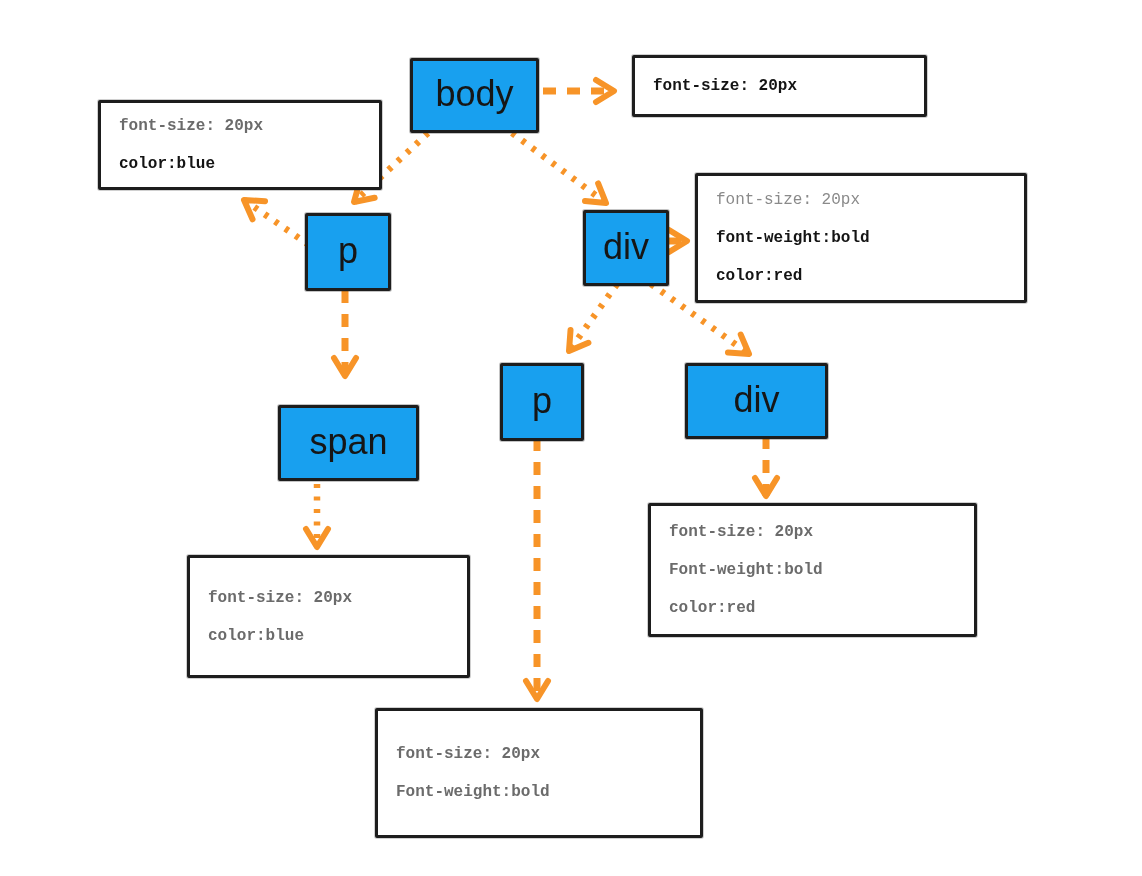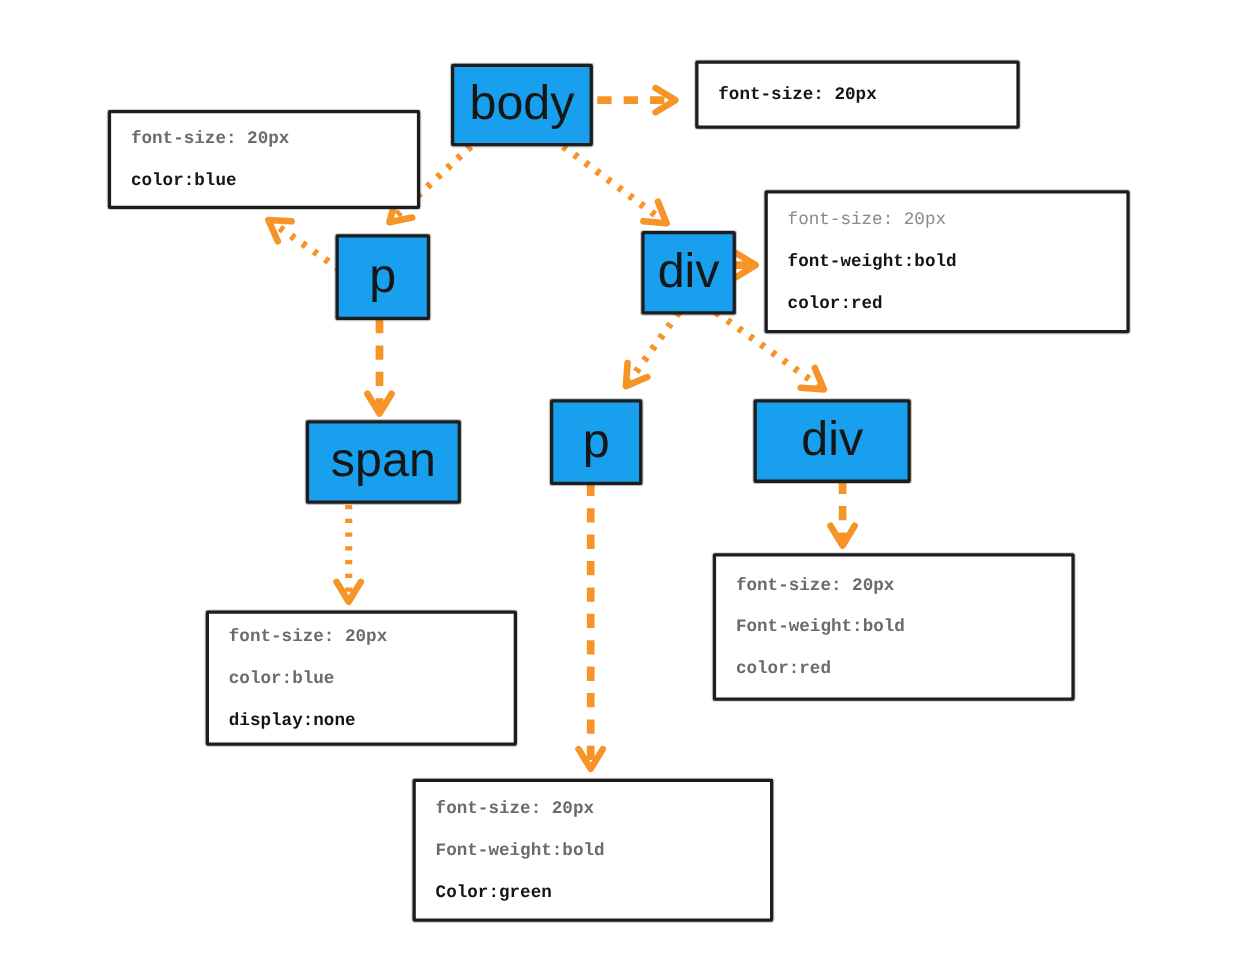--- a/index.html
+++ b/index.html
@@ -7,21 +7,21 @@
     position:relative;width:1142px;height:876px;background:#ffffff;
     font-family:"Liberation Sans",sans-serif;overflow:hidden;
   }
   
   .node{
     position:absolute;background:#18A0EF;border:3px solid #1d1d1d;border-radius:2px;
     display:flex;align-items:center;justify-content:center;
     box-shadow:0 0 0 1px rgba(20,20,20,.25);
   }
   .node .lbl{
-    font-family:"Liberation Sans",sans-serif;font-size:44px;color:#161616;line-height:1;
+    font-family:"Liberation Sans",sans-serif;font-size:36px;color:#161616;line-height:1;
     padding-bottom:3px;
   }
   
   .rulebox{
     position:absolute;background:#ffffff;border:3px solid #1d1d1d;border-radius:2px;
     display:flex;flex-direction:column;justify-content:center;
     padding:4px 10px 4px 18px;box-sizing:border-box;
     box-shadow:0 0 0 1px rgba(20,20,20,.2);
   }
   .ruleline{
@@ -65,21 +65,21 @@
   </div>
 
   <div class="node" style="left:305px;top:213px;width:80px;height:72px;">
     <span class="lbl">p</span>
   </div>
 
   <div class="node" style="left:583px;top:210px;width:80px;height:70px;">
     <span class="lbl">div</span>
   </div>
 
-  <div class="node" style="left:278px;top:382px;width:135px;height:70px;">
+  <div class="node" style="left:278px;top:405px;width:135px;height:70px;">
     <span class="lbl">span</span>
   </div>
 
   <div class="node" style="left:500px;top:363px;width:78px;height:72px;">
     <span class="lbl">p</span>
   </div>
 
   <div class="node" style="left:685px;top:363px;width:137px;height:70px;">
     <span class="lbl">div</span>
   </div>
@@ -95,28 +95,26 @@
 
   <div class="rulebox" style="left:695px;top:173px;width:332px;height:130px;">
     <div class="ruleline tone-light">font-size: 20px</div>
     <div class="ruleline tone-strong">font-weight:bold</div>
     <div class="ruleline tone-strong">color:red</div>
   </div>
 
   <div class="rulebox" style="left:187px;top:555px;width:283px;height:123px;">
     <div class="ruleline tone-muted">font-size: 20px</div>
     <div class="ruleline tone-muted">color:blue</div>
-    <div class="ruleline tone-strong">display:none</div>
   </div>
 
   <div class="rulebox" style="left:648px;top:503px;width:329px;height:134px;">
     <div class="ruleline tone-muted">font-size: 20px</div>
     <div class="ruleline tone-muted">Font-weight:bold</div>
     <div class="ruleline tone-muted">color:red</div>
   </div>
 
   <div class="rulebox" style="left:375px;top:708px;width:328px;height:130px;">
     <div class="ruleline tone-muted">font-size: 20px</div>
     <div class="ruleline tone-muted">Font-weight:bold</div>
-    <div class="ruleline tone-strong">Color:green</div>
   </div>
 
 </div>
 
 </body></html>

